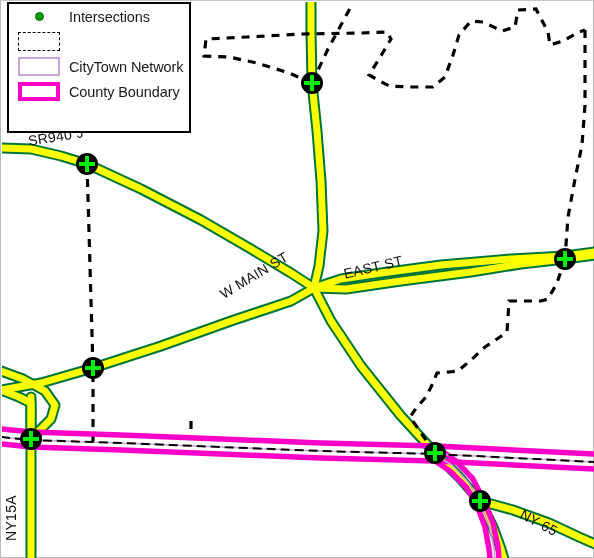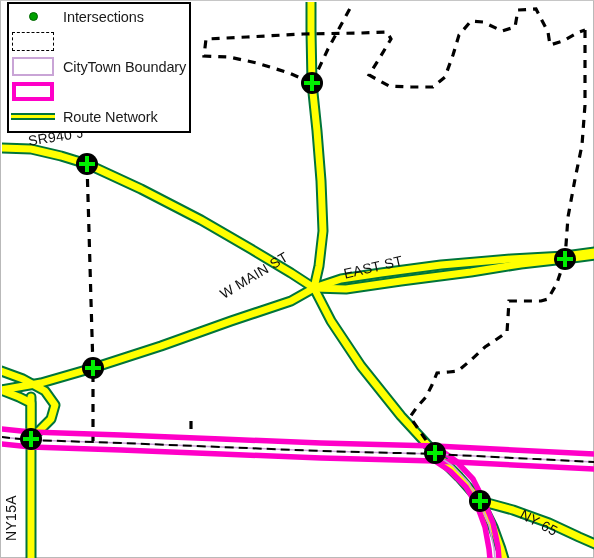--- a/index.html
+++ b/index.html
@@ -42,21 +42,21 @@
     height: 131px;
     box-sizing: border-box;
     background: #ffffff;
     border: 2px solid #000000;
     z-index: 30;
   }
   .legend-row {
     display: flex;
     align-items: center;
     height: 25px;
-    padding-left: 0;
+    padding-left: 6px;
   }
   .legend-key {
     width: 48px;
     min-width: 48px;
     height: 21px;
     position: relative;
     display: flex;
     align-items: center;
     justify-content: center;
   }
@@ -251,32 +251,27 @@
       <div class="legend-row">
         <span class="legend-key">
           <span class="key-swatch key-village"></span>
         </span>
       </div>
 
       <div class="legend-row">
         <span class="legend-key">
           <span class="key-swatch key-citytown"></span>
         </span>
-        <span class="legend-label">CityTown Boundary</span>
+        <span class="legend-label">CityTown Network</span>
       </div>
 
       <div class="legend-row">
         <span class="legend-key">
           <span class="key-swatch key-county"></span>
         </span>
-      </div>
-
-      <div class="legend-row">
-        <span class="legend-key">
-          <span class="key-route"></span>
-        </span>
-        <span class="legend-label">Route Network</span>
-      </div>
+        <span class="legend-label">County Boundary</span>
+      </div>
+
 
     </div>
 
   </div>
 </div>
 
 </body></html>

